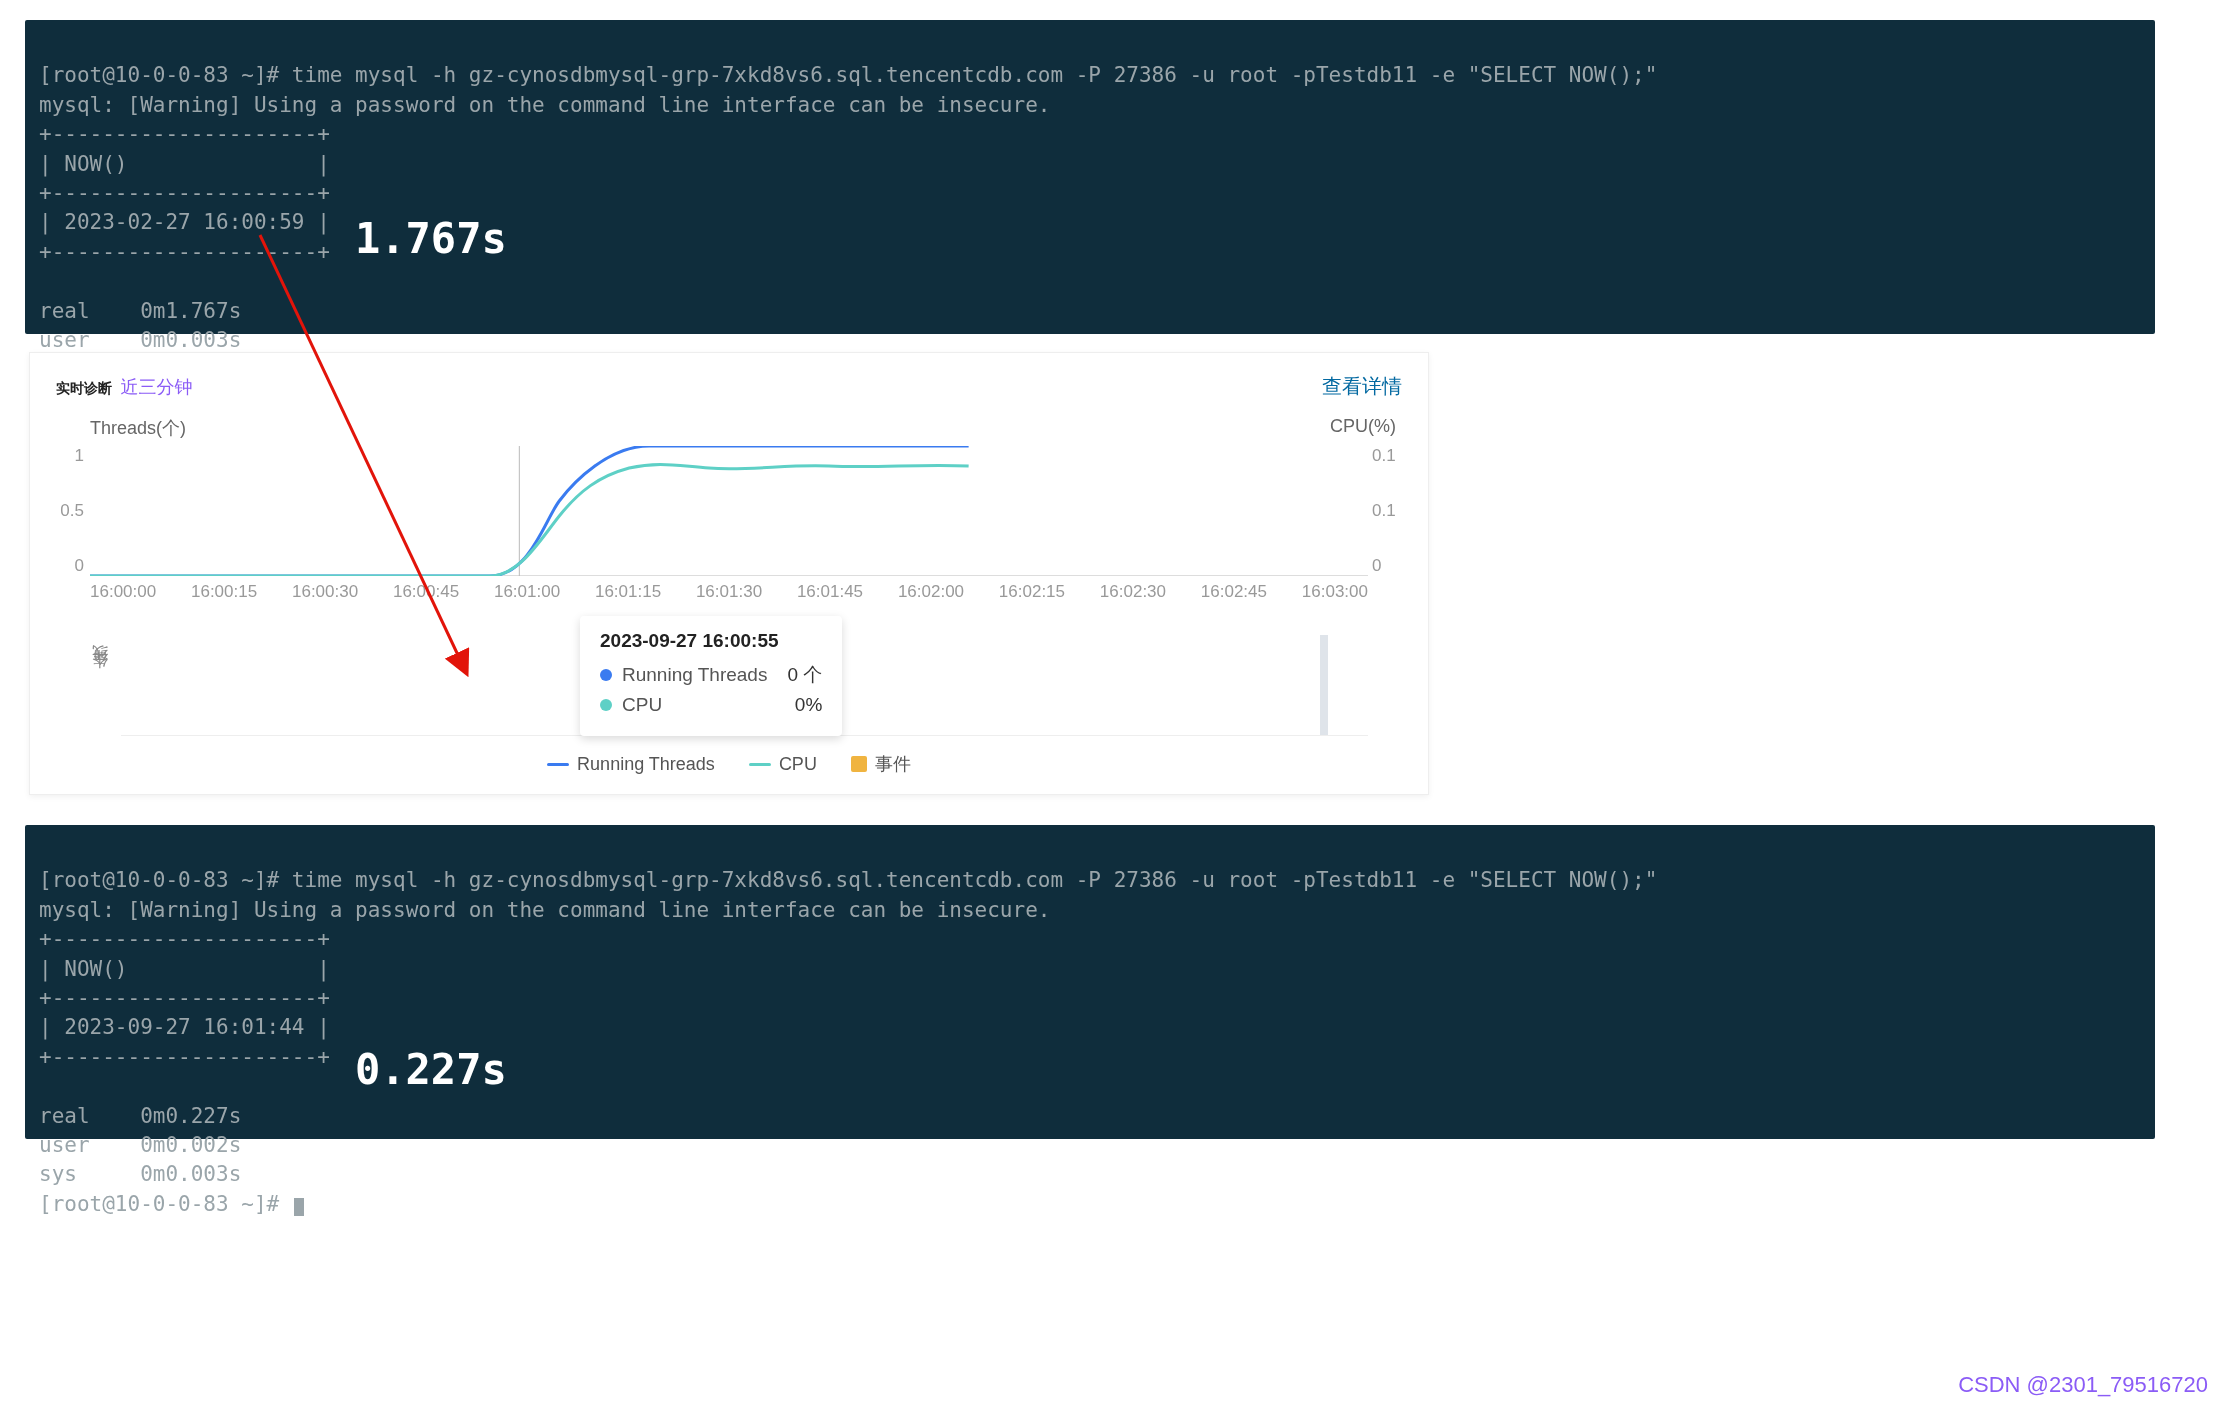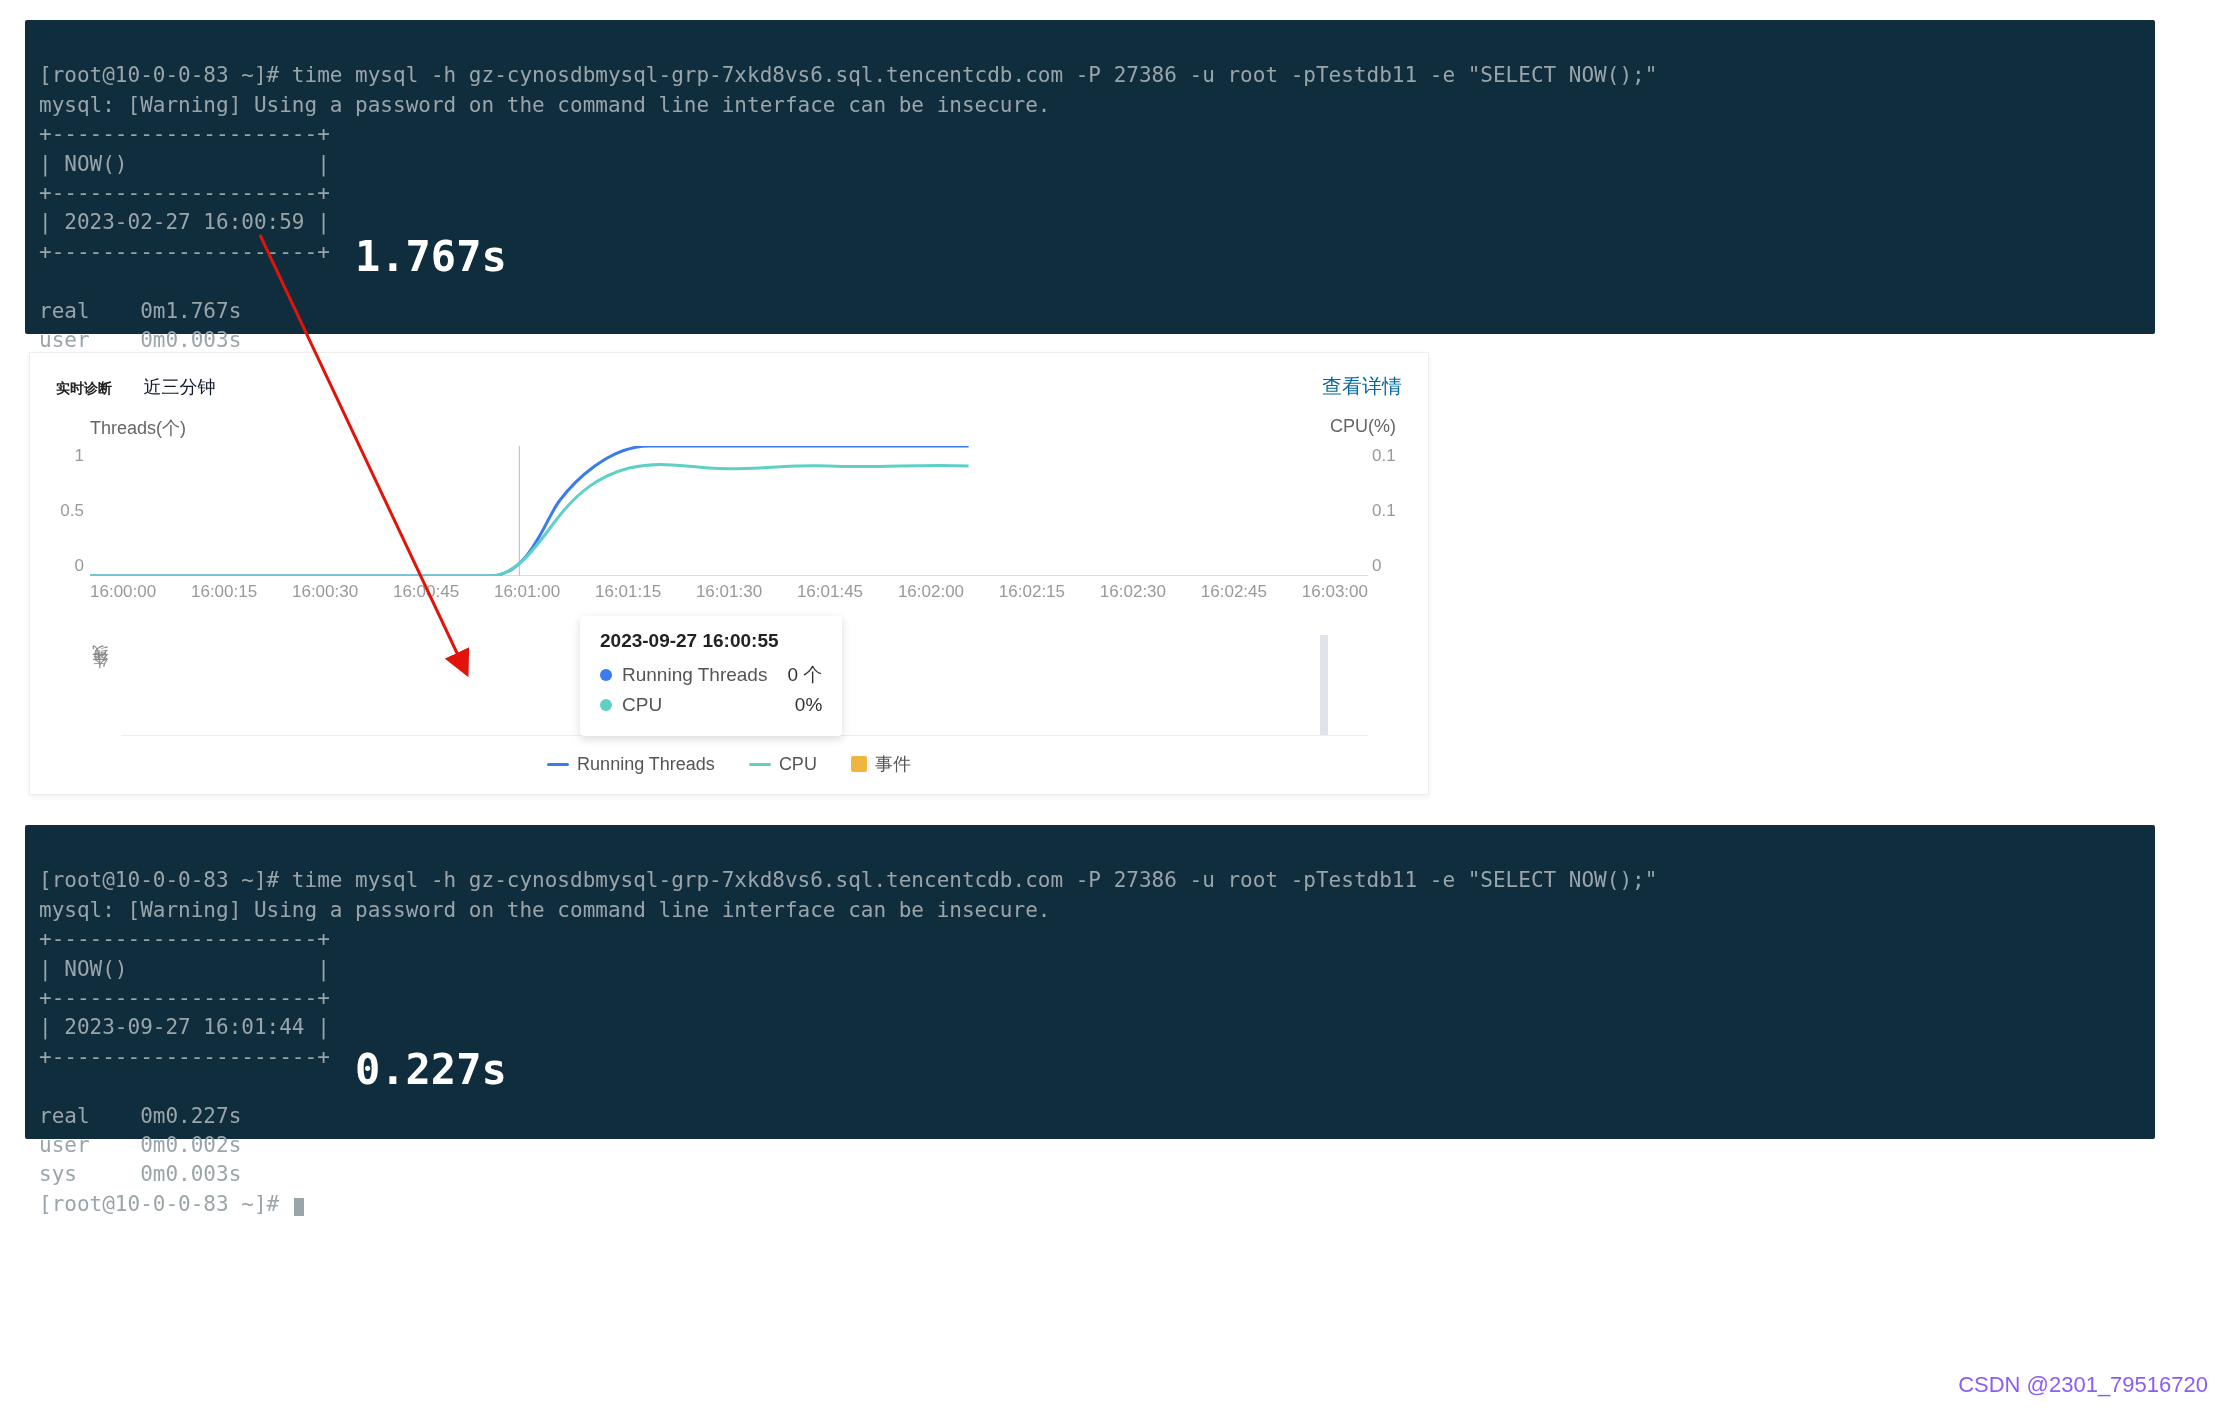--- a/index.html
+++ b/index.html
@@ -3,21 +3,21 @@
 <meta charset="utf-8">
 <style>
   html,body{margin:0;padding:0;background:#fff;font-family:"PingFang SC","Microsoft YaHei",Arial,sans-serif;color:#222;width:2232px;height:1408px;position:relative;overflow:hidden}
   .wrap{padding:20px 25px 20px 25px;width:2180px;box-sizing:border-box}
   .section-title{font-size:36px;letter-spacing:1px;color:#222;margin:10px 0 18px 4px}
   .terminal{background:#0f2d3c;color:#9aa5aa;font-family:"DejaVu Sans Mono","Consolas",monospace;font-size:21px;line-height:1.4;padding:12px 14px;white-space:pre;position:relative;margin-bottom:18px;border-radius:2px}
   .big-time{position:absolute;color:#fff;font-size:42px;font-weight:600}
   .chart-card{width:1400px;margin:0 0 30px 4px;background:#fff;border:1px solid #eee;box-shadow:0 2px 6px rgba(0,0,0,.06);padding:20px 26px 18px 26px;box-sizing:border-box;position:relative}
   .card-head{display:flex;align-items:center;justify-content:space-between;margin-bottom:16px}
   .card-title{font-size:14px;color:#222;font-weight:600}
-  .card-sub{font-size:18px;color:#0f172a;font-weight:400;margin-left:27px}
+  .card-sub{font-size:18px;color:#8b5cf6;font-weight:400;margin-left:4px}
   .card-link{color:#0369a1;font-size:20px}
   .axis-label{font-size:18px;color:#666}
   .axis-row{display:flex;justify-content:space-between;padding:0 6px 6px 34px}
   .chart-box{position:relative;height:130px;margin:0 34px}
   .y-ticks{position:absolute;left:-40px;top:0;height:100%;display:flex;flex-direction:column;justify-content:space-between;font-size:17px;color:#999;text-align:right;width:34px}
   .y-ticks2{position:absolute;right:-44px;top:0;height:100%;display:flex;flex-direction:column;justify-content:space-between;font-size:17px;color:#999;width:40px}
   .grid{position:absolute;inset:0;border-bottom:1px solid #ddd}
   .x-ticks{display:flex;justify-content:space-between;margin:6px 34px 0 34px}
   .x-ticks span{font-size:17px;color:#999}
   .lower-row{display:flex;align-items:center;margin:14px 34px 0 34px;height:120px;position:relative}
@@ -48,21 +48,21 @@
 <span>+---------------------+</span>
 <span>| NOW()               |</span>
 <span>+---------------------+</span>
 <span>| 2023-02-27 16:00:59 |</span>
 <span>+---------------------+</span>
 
 <span>real    0m1.767s</span>
 <span>user    0m0.003s</span>
 <span>sys     0m0.002s</span>
 <span>[root@10-0-0-83 ~]# </span><span class="cursor-block"></span>
-    <div class="big-time" style="left:330px;top:208px">1.767s</div>
+    <div class="big-time" style="left:330px;top:190px">1.767s</div>
   </div>
 
   <div class="chart-card">
     <div class="card-head">
       <div>
         <span class="card-title">实时诊断</span>
         <span class="card-sub">近三分钟</span>
       </div>
       <a class="card-link">查看详情</a>
     </div>

